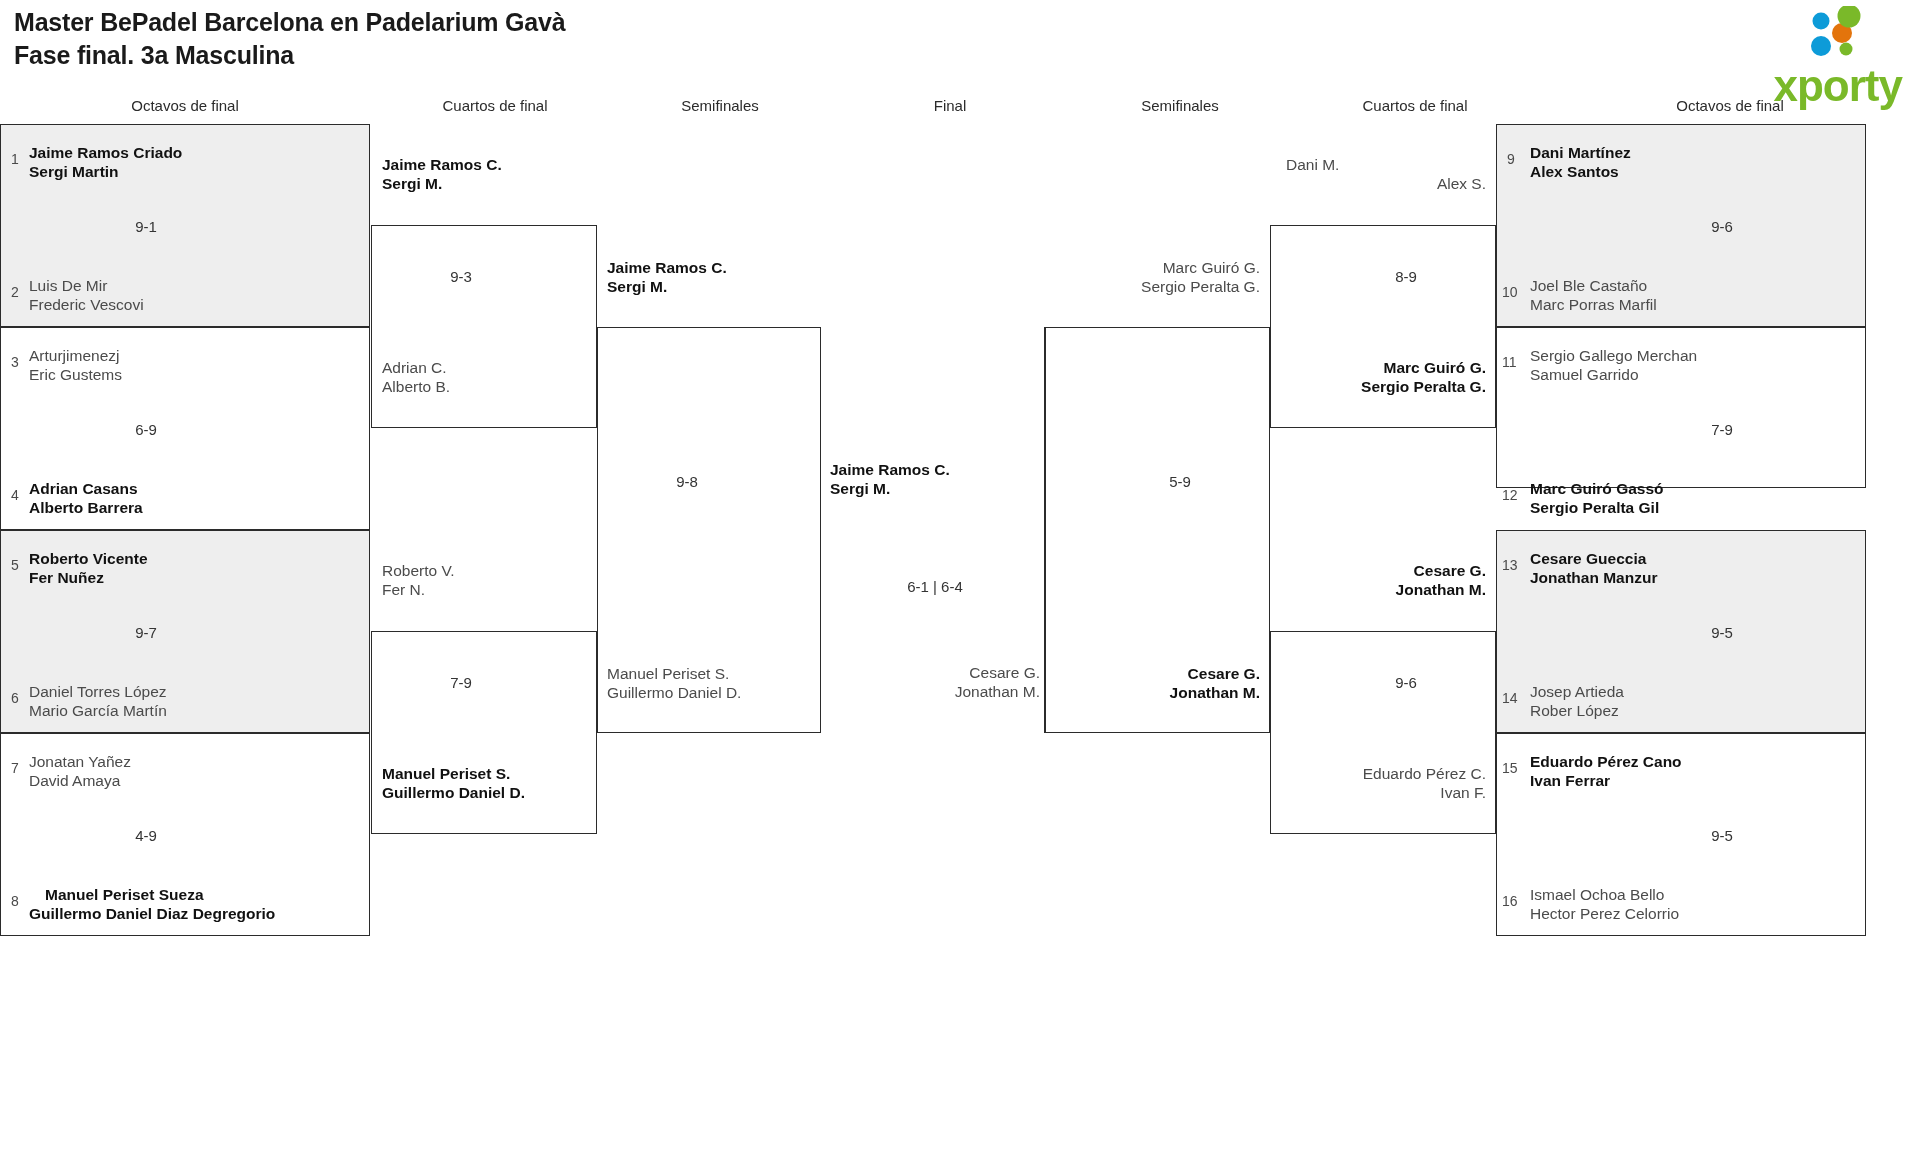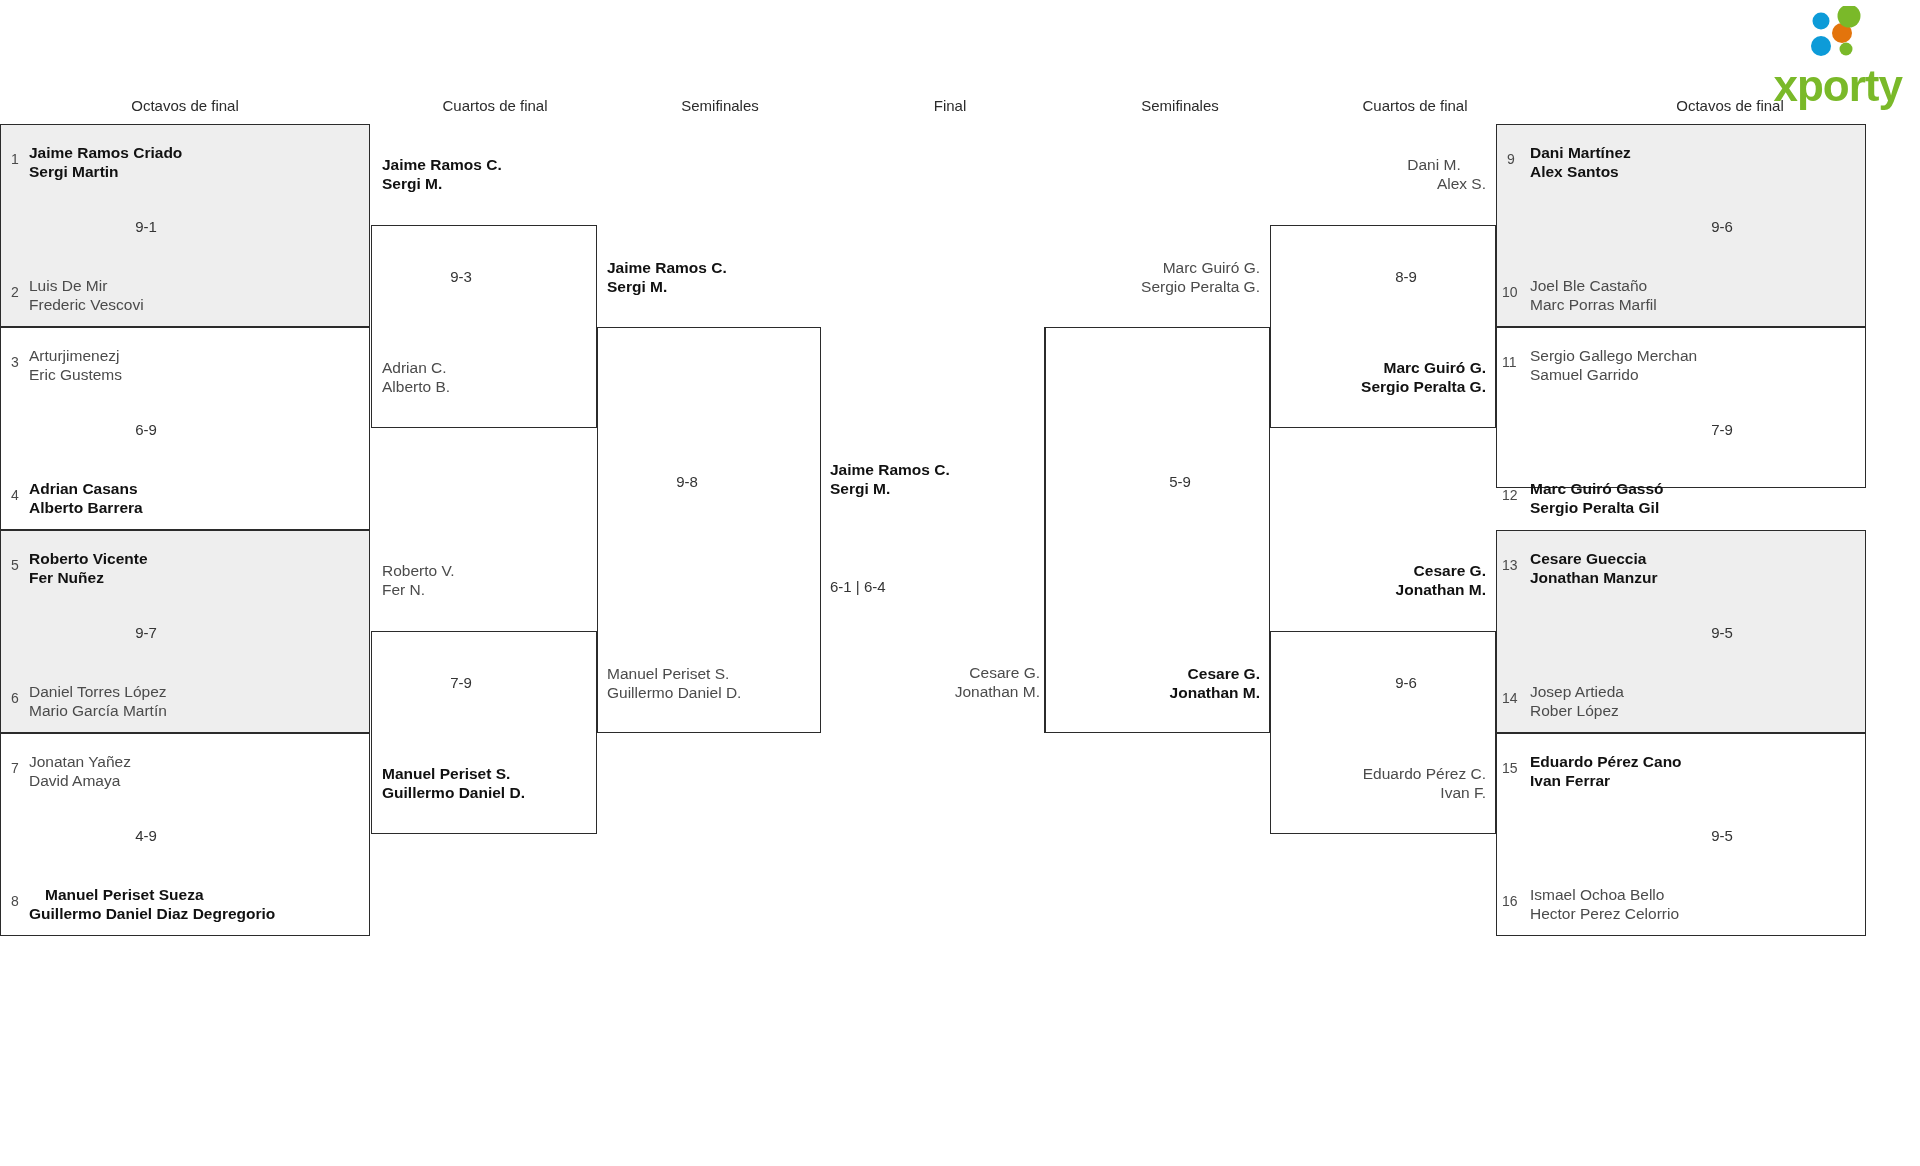--- a/index.html
+++ b/index.html
@@ -59,20 +59,24 @@
     border: 1.4px solid #2b2b2b;
     background: transparent;
   }
   .vline { position: absolute; background: #2b2b2b; width: 1.4px; }
 </style>
 </head>
 <body>
 
 <div id="root">
 
+  <div class="title-block">
+    <div class="title-line">Master BePadel Barcelona en Padelarium Gavà</div>
+    <div class="title-line">Fase final. 3a Masculina</div>
+  </div>
 
   <div class="logo">
     <svg class="logo-dots" viewBox="0 0 58 52">
       <circle cx="12" cy="15" r="8.5" fill="#0d9bd8"></circle>
       <circle cx="12" cy="40" r="10" fill="#0d9bd8"></circle>
       <circle cx="33" cy="27" r="10" fill="#e3740c"></circle>
       <circle cx="40" cy="10" r="11.5" fill="#7ab929"></circle>
       <circle cx="37" cy="43" r="6.5" fill="#7ab929"></circle>
     </svg>
     <span class="logo-word">xporty</span>
@@ -142,34 +146,34 @@
 
   <div class="conn" style="left:597px; top:327px; width:224px; height:406px;"></div>
   <span class="team win" style="left:607px; top:258px;">Jaime Ramos C.</span>
   <span class="team win" style="left:607px; top:277px;">Sergi M.</span>
   <span class="score" style="left:597px; top:473px; width:180px; text-align:center;">9-8</span>
   <span class="team lose" style="left:607px; top:664px;">Manuel Periset S.</span>
   <span class="team lose" style="left:607px; top:683px;">Guillermo Daniel D.</span>
 
   <span class="team win" style="left:830px; top:460px;">Jaime Ramos C.</span>
   <span class="team win" style="left:830px; top:479px;">Sergi M.</span>
-  <span class="score" style="left:830px; top:578px; width:210px; ">6-1 | 6-4</span>
+  <span class="score" style="left:830px; top:578px; width:210px; text-align:center;">6-1 | 6-4</span>
   <span class="team lose" style="left:830px; top:663px; width:210px; text-align:right;">Cesare G.</span>
   <span class="team lose" style="left:830px; top:682px; width:210px; text-align:right;">Jonathan M.</span>
   <div class="vline" style="left:1044px; top:327px; height:406px;"></div>
 
   <div class="conn" style="left:1045px; top:327px; width:225px; height:406px;"></div>
   <span class="team lose" style="left:1050px; top:258px; width:210px; text-align:right;">Marc Guiró G.</span>
   <span class="team lose" style="left:1050px; top:277px; width:210px; text-align:right;">Sergio Peralta G.</span>
   <span class="score" style="left:1090px; top:473px; width:180px; text-align:center;">5-9</span>
   <span class="team win" style="left:1050px; top:664px; width:210px; text-align:right;">Cesare G.</span>
   <span class="team win" style="left:1050px; top:683px; width:210px; text-align:right;">Jonathan M.</span>
 
   <div class="conn" style="left:1270px; top:225px; width:226px; height:203px;"></div>
-  <span class="team lose" style="left:1334px; top:155px; width:200px; text-align:center;">Dani M.</span>
+  <span class="team lose" style="left:1286px; top:155px; width:200px; text-align:left;">Dani M.</span>
   <span class="team lose" style="left:1286px; top:174px; width:200px; text-align:right;">Alex S.</span>
   <span class="score" style="left:1316px; top:268px; width:180px; text-align:center;">8-9</span>
   <span class="team win" style="left:1286px; top:358px; width:200px; text-align:right;">Marc Guiró G.</span>
   <span class="team win" style="left:1286px; top:377px; width:200px; text-align:right;">Sergio Peralta G.</span>
 
   <div class="conn" style="left:1270px; top:631px; width:226px; height:203px;"></div>
   <span class="team win" style="left:1286px; top:561px; width:200px; text-align:right;">Cesare G.</span>
   <span class="team win" style="left:1286px; top:580px; width:200px; text-align:right;">Jonathan M.</span>
   <span class="score" style="left:1316px; top:674px; width:180px; text-align:center;">9-6</span>
   <span class="team lose" style="left:1286px; top:764px; width:200px; text-align:right;">Eduardo Pérez C.</span>

